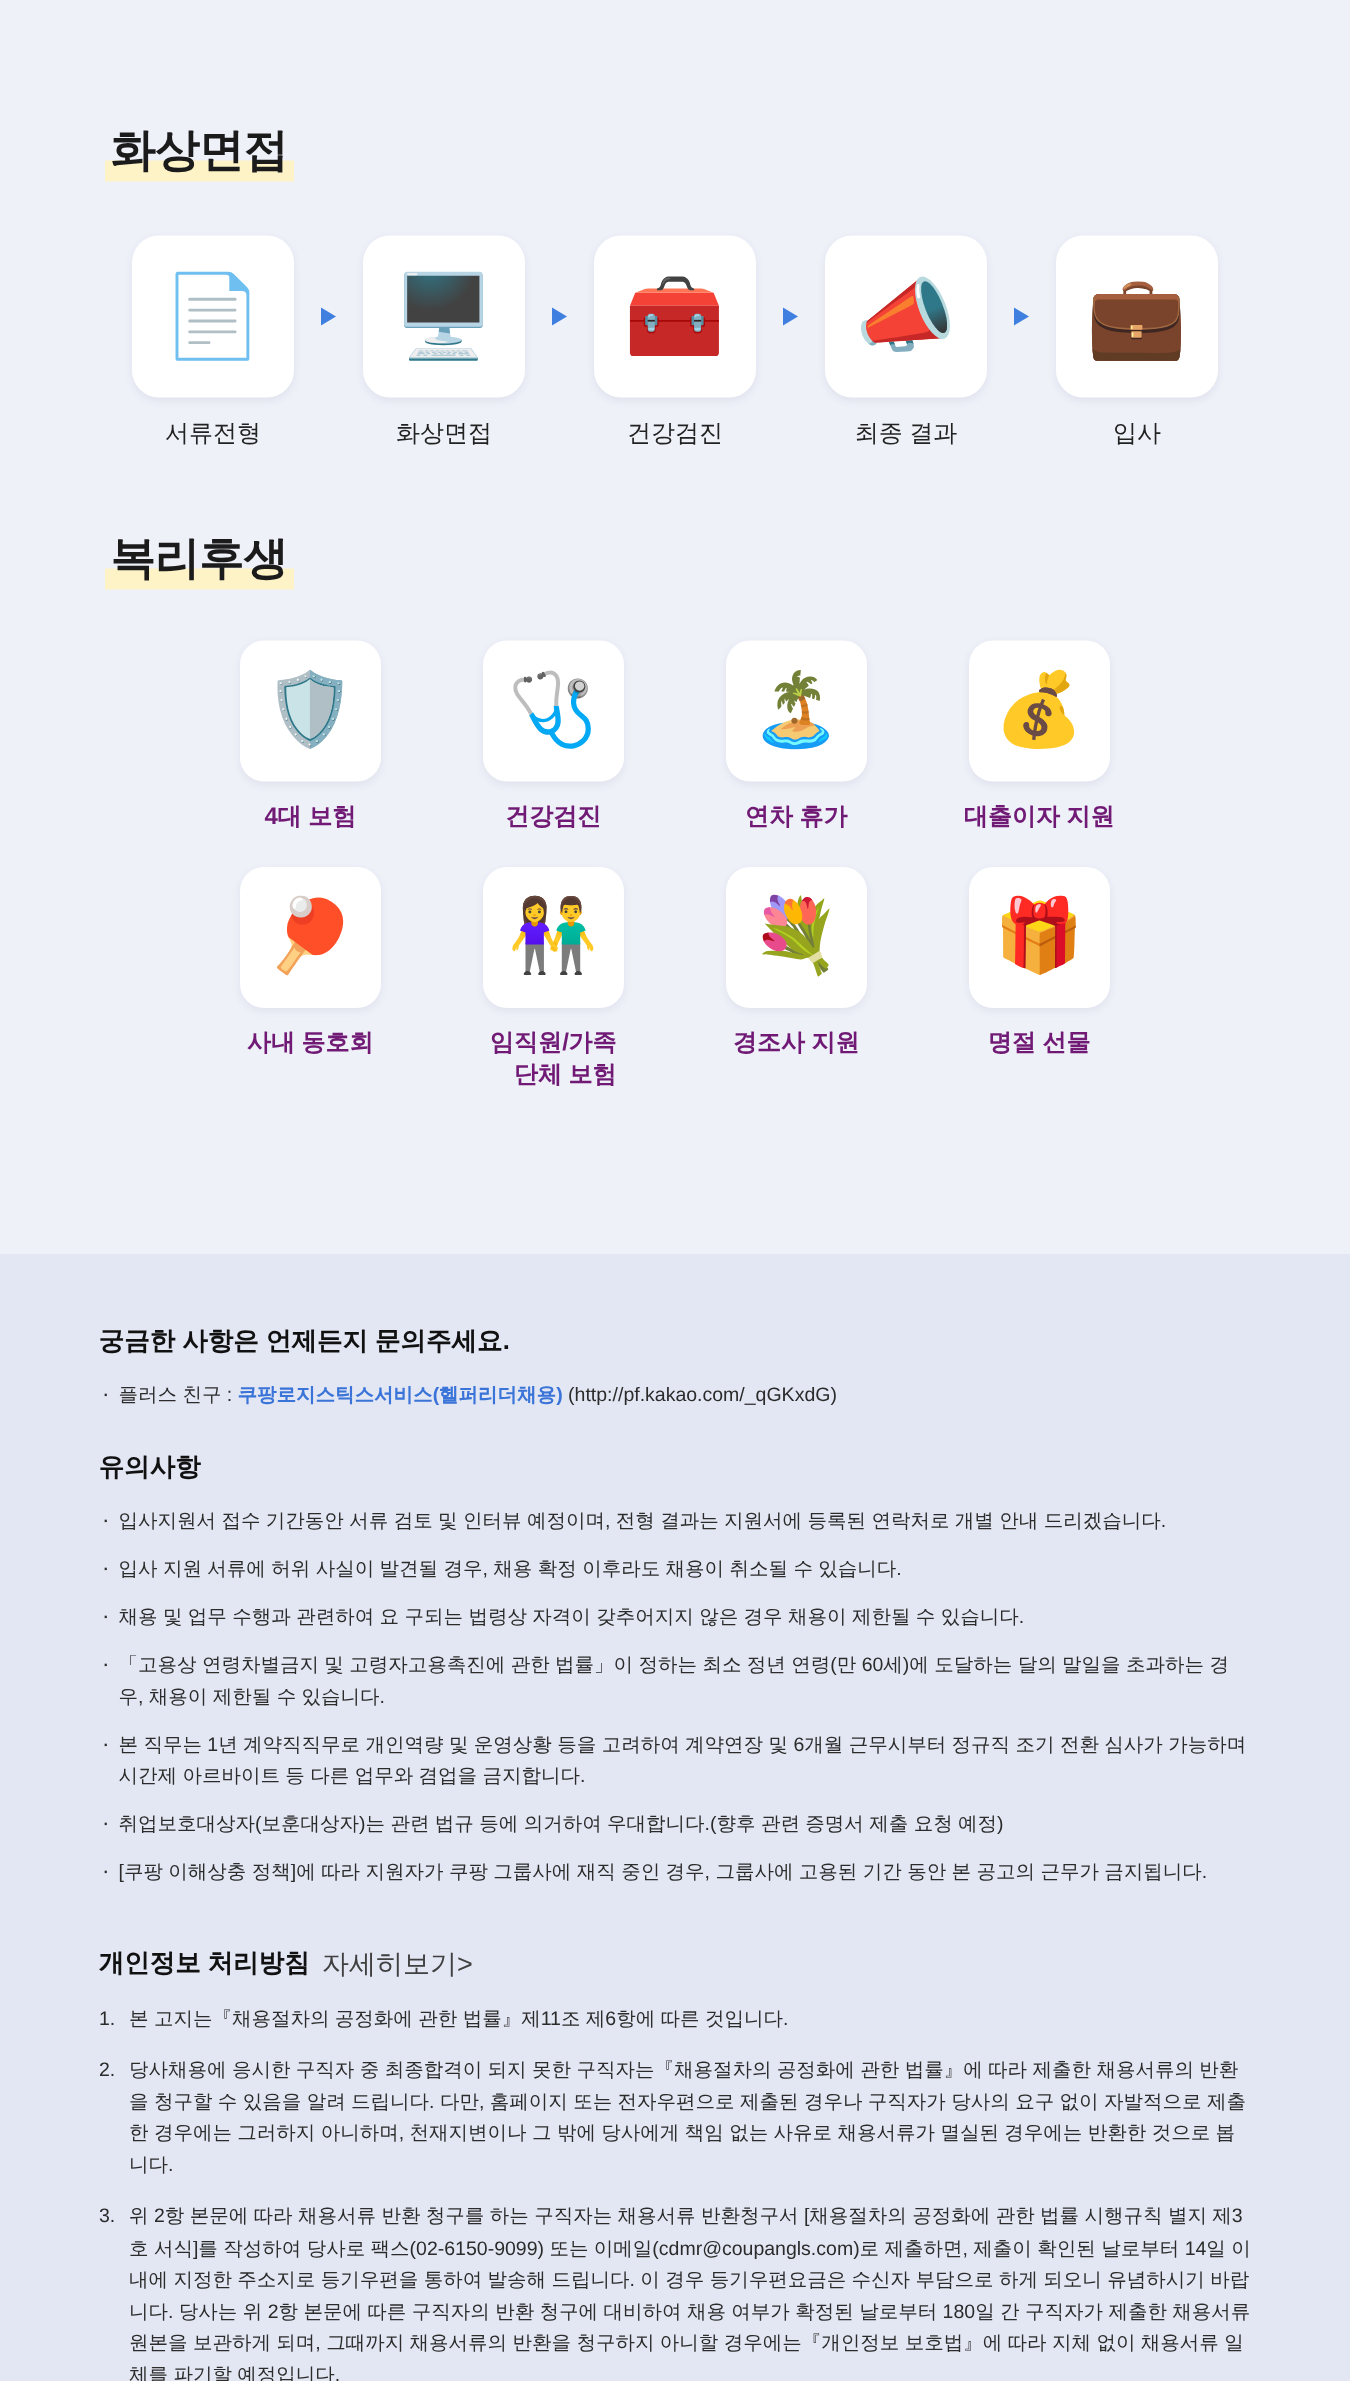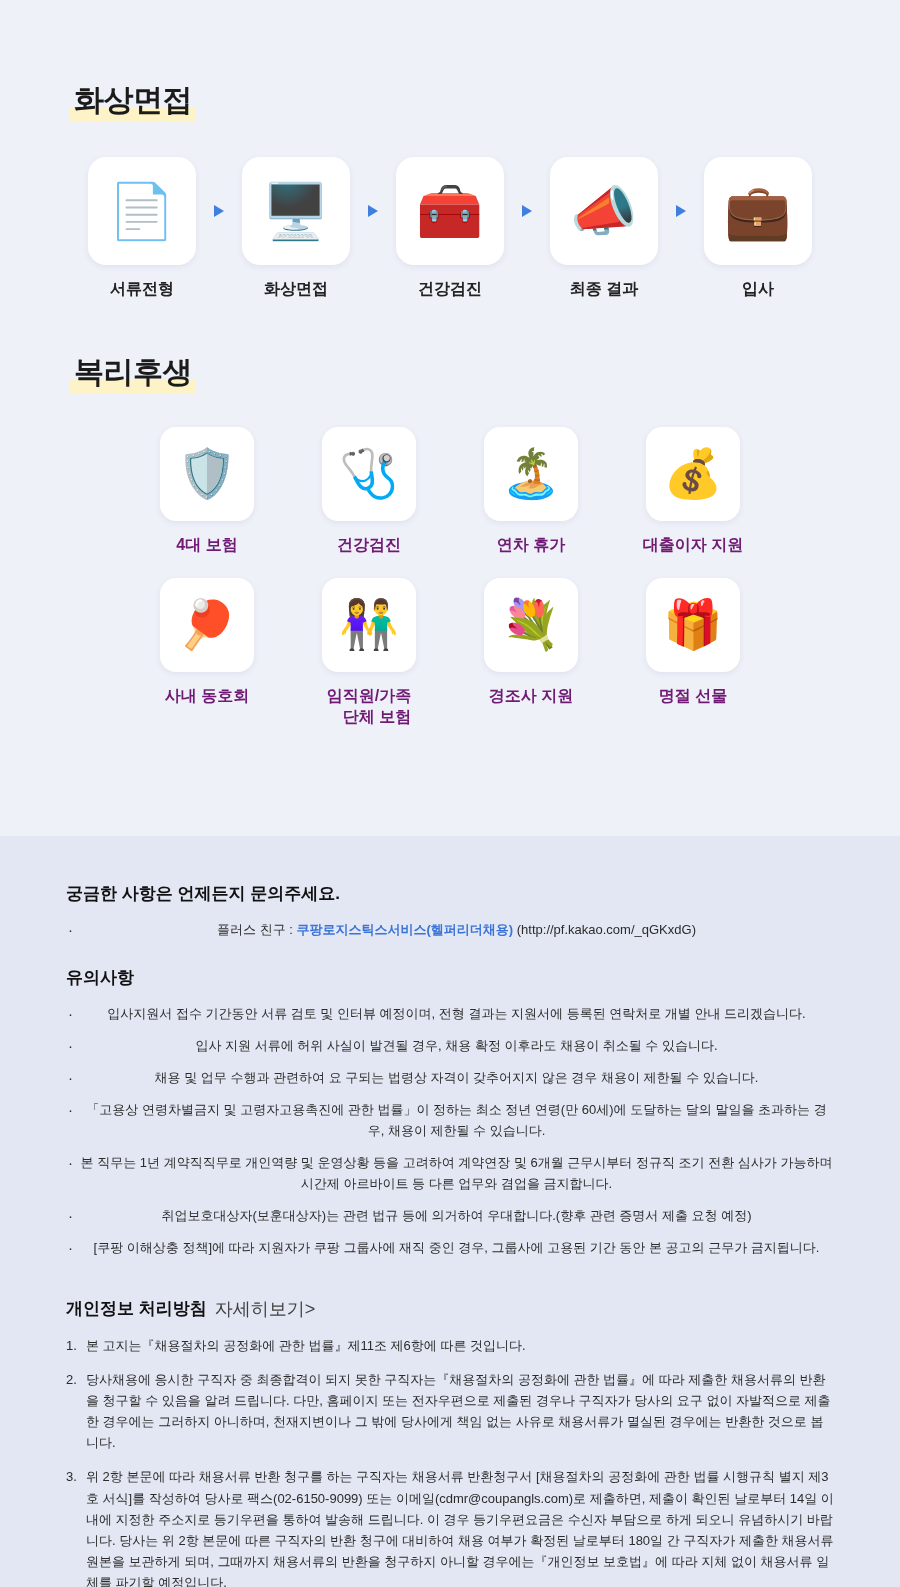--- a/index.html
+++ b/index.html
@@ -74,21 +74,21 @@
     align-items: center;
     justify-content: center;
   }
   .tile .emoji {
     font-size: 54px;
     line-height: 1;
   }
   .process-label {
     margin-top: 14px;
     font-size: 16px;
-    font-weight: bold;
+    font-weight: normal;
     color: #222;
   }
   .arrow {
     width: 44px;
     height: 108px;
     display: flex;
     align-items: center;
     justify-content: center;
     color: #3f7fe0;
     font-size: 15px;
@@ -161,21 +161,20 @@
     margin: 0 0 26px 0;
     padding: 0;
   }
   .bullet-list li {
     position: relative;
     padding-left: 13px;
     font-size: 13px;
     line-height: 1.62;
     color: #2b2b2b;
     margin-bottom: 11px;
-    text-align: center;
   }
   .bullet-list li::before {
     content: "·";
     position: absolute;
     left: 2px;
     top: -1px;
     font-size: 15px;
     color: #2b2b2b;
   }
   .kakao-link {

